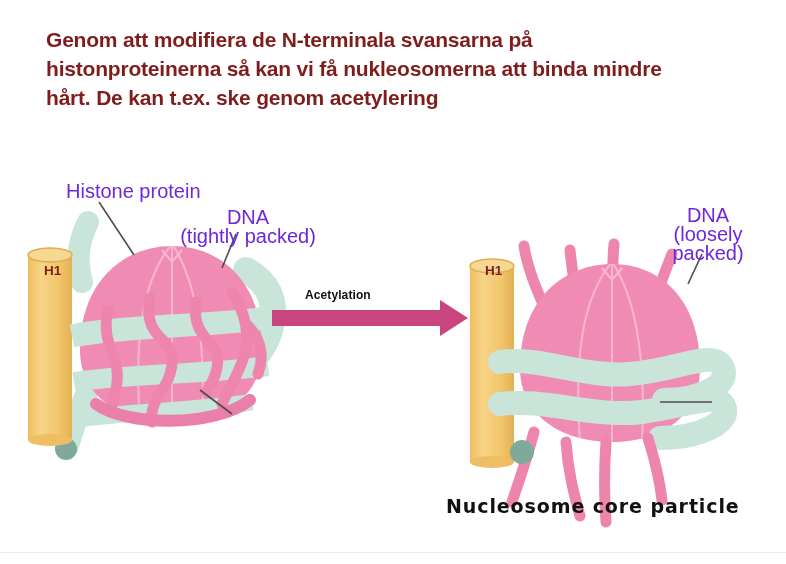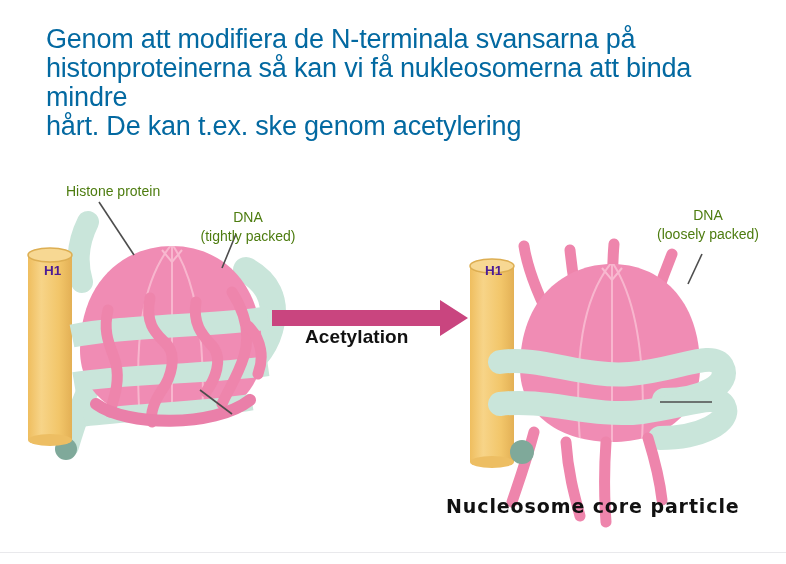--- a/index.html
+++ b/index.html
@@ -15,24 +15,24 @@
     font-family: "Liberation Sans", sans-serif;
     background: #ffffff;
   }
 
   
   #slide-title {
     position: absolute;
     left: 46px;
     top: 25px;
     width: 716px;
-    font-size: 27px;
+    font-size: 21px;
     line-height: 29px;
-    color: #0369a1;
-    font-weight: 400;
+    color: #7f1d1d;
+    font-weight: 700;
     letter-spacing: -0.2px;
     white-space: pre-line;
   }
 
   
   #figure {
     position: absolute;
     left: 0;
     top: 150px;
     width: 786px;
@@ -40,49 +40,48 @@
   }
   #figure-svg {
     position: absolute;
     left: 0;
     top: 0;
   }
 
   
   .lbl {
     position: absolute;
-    color: #4d7c0f;
-    font-size: 14px;
+    color: #6d28d9;
+    font-size: 20px;
     line-height: 19px;
     font-family: "Liberation Sans", sans-serif;
     white-space: pre-line;
   }
 
   #label-histone   { left: 66px;  top: 32px; }
   #label-dna-tight { left: 176px; top: 58px; width: 144px; text-align: center; }
   #label-pos-tail  { left: 208px; top: 235px; width: 120px; }
   #label-dna-loose { left: 638px; top: 56px; width: 140px; text-align: center; }
   #label-acet-tail { left: 690px; top: 238px; width: 96px; text-align: center; }
 
   #label-acetylation {
     position: absolute;
     left: 305px;
     top: 138px;
-    font-size: 19px;
+    font-size: 12px;
     font-weight: bold;
     color: #111111;
     letter-spacing: 0.1px;
-    margin-top: 38px;
   }
 
   #h1-left-text, #h1-right-text {
     position: absolute;
     font-size: 13.5px;
     font-weight: bold;
-    color: #4c1d95;
+    color: #7f1d1d;
     font-family: "Liberation Sans", sans-serif;
   }
   #h1-left-text  { left: 44px;  top: 113px; }
   #h1-right-text { left: 485px; top: 113px; }
 
   
   #caption {
     position: absolute;
     left: 446px;
     top: 495px;

